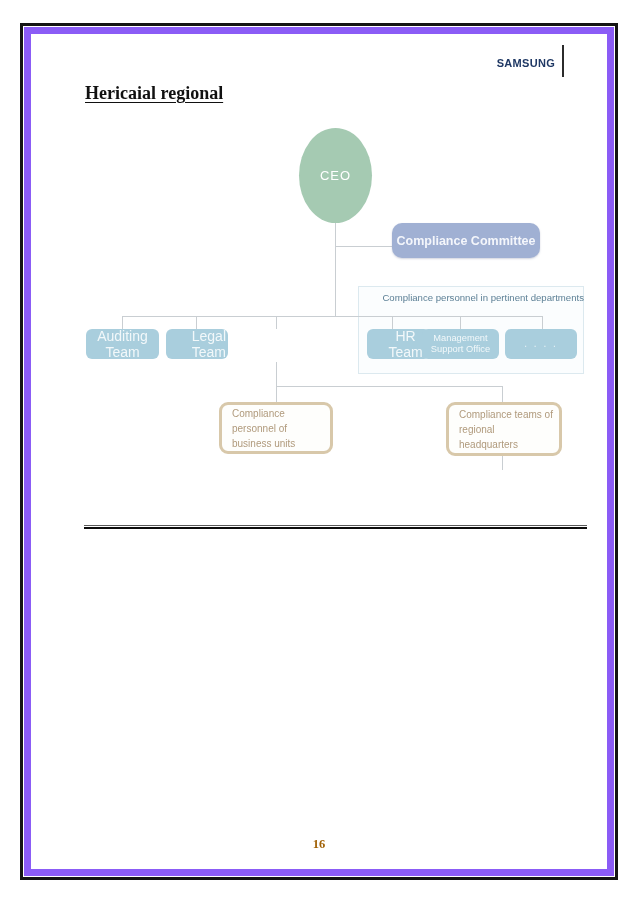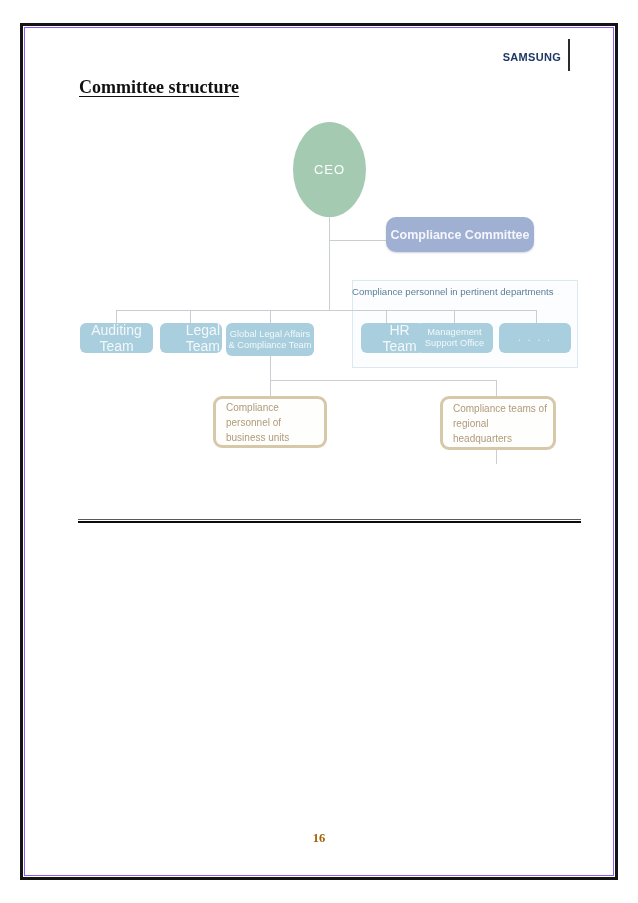--- a/index.html
+++ b/index.html
@@ -2,21 +2,21 @@
 <html><head>
 <meta charset="utf-8">
 <style>
   html,body{margin:0;padding:0;background:#ffffff;}
   body{
     width:638px;height:903px;position:relative;overflow:hidden;
     font-family:"Liberation Sans",sans-serif;
   }
   .page{
     position:absolute;left:24px;top:27px;width:590px;height:849px;
-    background:#ffffff;border:1px solid #8b5cf6;
+    background:#ffffff;border:7px solid #8b5cf6;
     outline:3px solid #141414;outline-offset:1px;
     box-sizing:border-box;
   }
   
   .brand{
     position:absolute;top:23px;right:52px;
     color:#1f3864;font-weight:bold;font-size:11px;letter-spacing:0.3px;
   }
   .header-rule{
     position:absolute;top:11px;right:43px;width:2px;height:32px;background:#2b2b2b;
@@ -39,21 +39,21 @@
   .committee{
     left:361px;top:189px;width:148px;height:35px;border-radius:10px;
     background:#a0b0d3;color:#f4f6fb;font-size:12.5px;font-weight:bold;
     box-shadow:0 1px 2px rgba(120,130,160,0.35);
   }
   .dept-container{
     position:absolute;left:327px;top:252px;width:226px;height:88px;
     background:#fbfdfe;border:1px solid #dce9ef;box-sizing:border-box;
   }
   .dept-header{
-    position:absolute;left:327px;top:258px;width:226px;text-align:left;
+    position:absolute;left:327px;top:258px;width:226px;text-align:right;
     color:#5d8096;font-size:9.6px;
   }
   .team{
     background:#a9cedd;color:#f2f8fa;border-radius:6px;font-size:14px;line-height:1.15;
     top:295px;height:30px;padding:2px;
   }
   .t-auditing{left:55px;width:73px;}
   .t-legal{left:135px;width:62px;text-align:right;}
   .t-global{left:201px;width:88px;height:33px;font-size:9.3px;}
   .t-hr{left:336px;width:63px;padding-left:16px;}
@@ -77,21 +77,21 @@
   }
 </style>
 </head>
 <body>
 
 <div class="page">
 
   <span class="brand">SAMSUNG</span>
   <span class="header-rule"></span>
 
-  <h1 class="heading">Committee structure</h1>
+  <h1 class="heading">Hericaial regional</h1>
 
   <div class="chart">
 
     <div class="dept-container"></div>
     <div class="dept-header">Compliance personnel in pertinent departments</div>
 
     <div class="vline" style="left:304px;top:189px;height:93px;"></div>
     <div class="hline" style="left:304px;top:212px;width:57px;"></div>
     <div class="hline" style="left:91px;top:282px;width:420px;"></div>
     <div class="vline" style="left:91px;top:282px;height:13px;"></div>
@@ -103,21 +103,20 @@
     <div class="vline" style="left:245px;top:328px;height:40px;"></div>
     <div class="hline" style="left:245px;top:352px;width:227px;"></div>
     <div class="vline" style="left:471px;top:352px;height:16px;"></div>
     <div class="vline" style="left:471px;top:422px;height:14px;"></div>
 
     <div class="node ceo">CEO</div>
     <div class="node committee">Compliance Committee</div>
 
     <div class="node team t-auditing">Auditing Team</div>
     <div class="node team t-legal">Legal Team</div>
-    <div class="node team t-global">Global Legal Affairs &amp; Compliance Team</div>
     <div class="node team t-hr">HR Team</div>
     <div class="node team t-mgmt">Management Support Office</div>
     <div class="node team t-dots">. . . .</div>
 
     <div class="node tan tan-regional">Compliance teams of regional headquarters</div>
     <div class="node tan tan-business">Compliance personnel of business units</div>
 
   </div>
 
   <div class="separator"></div>

